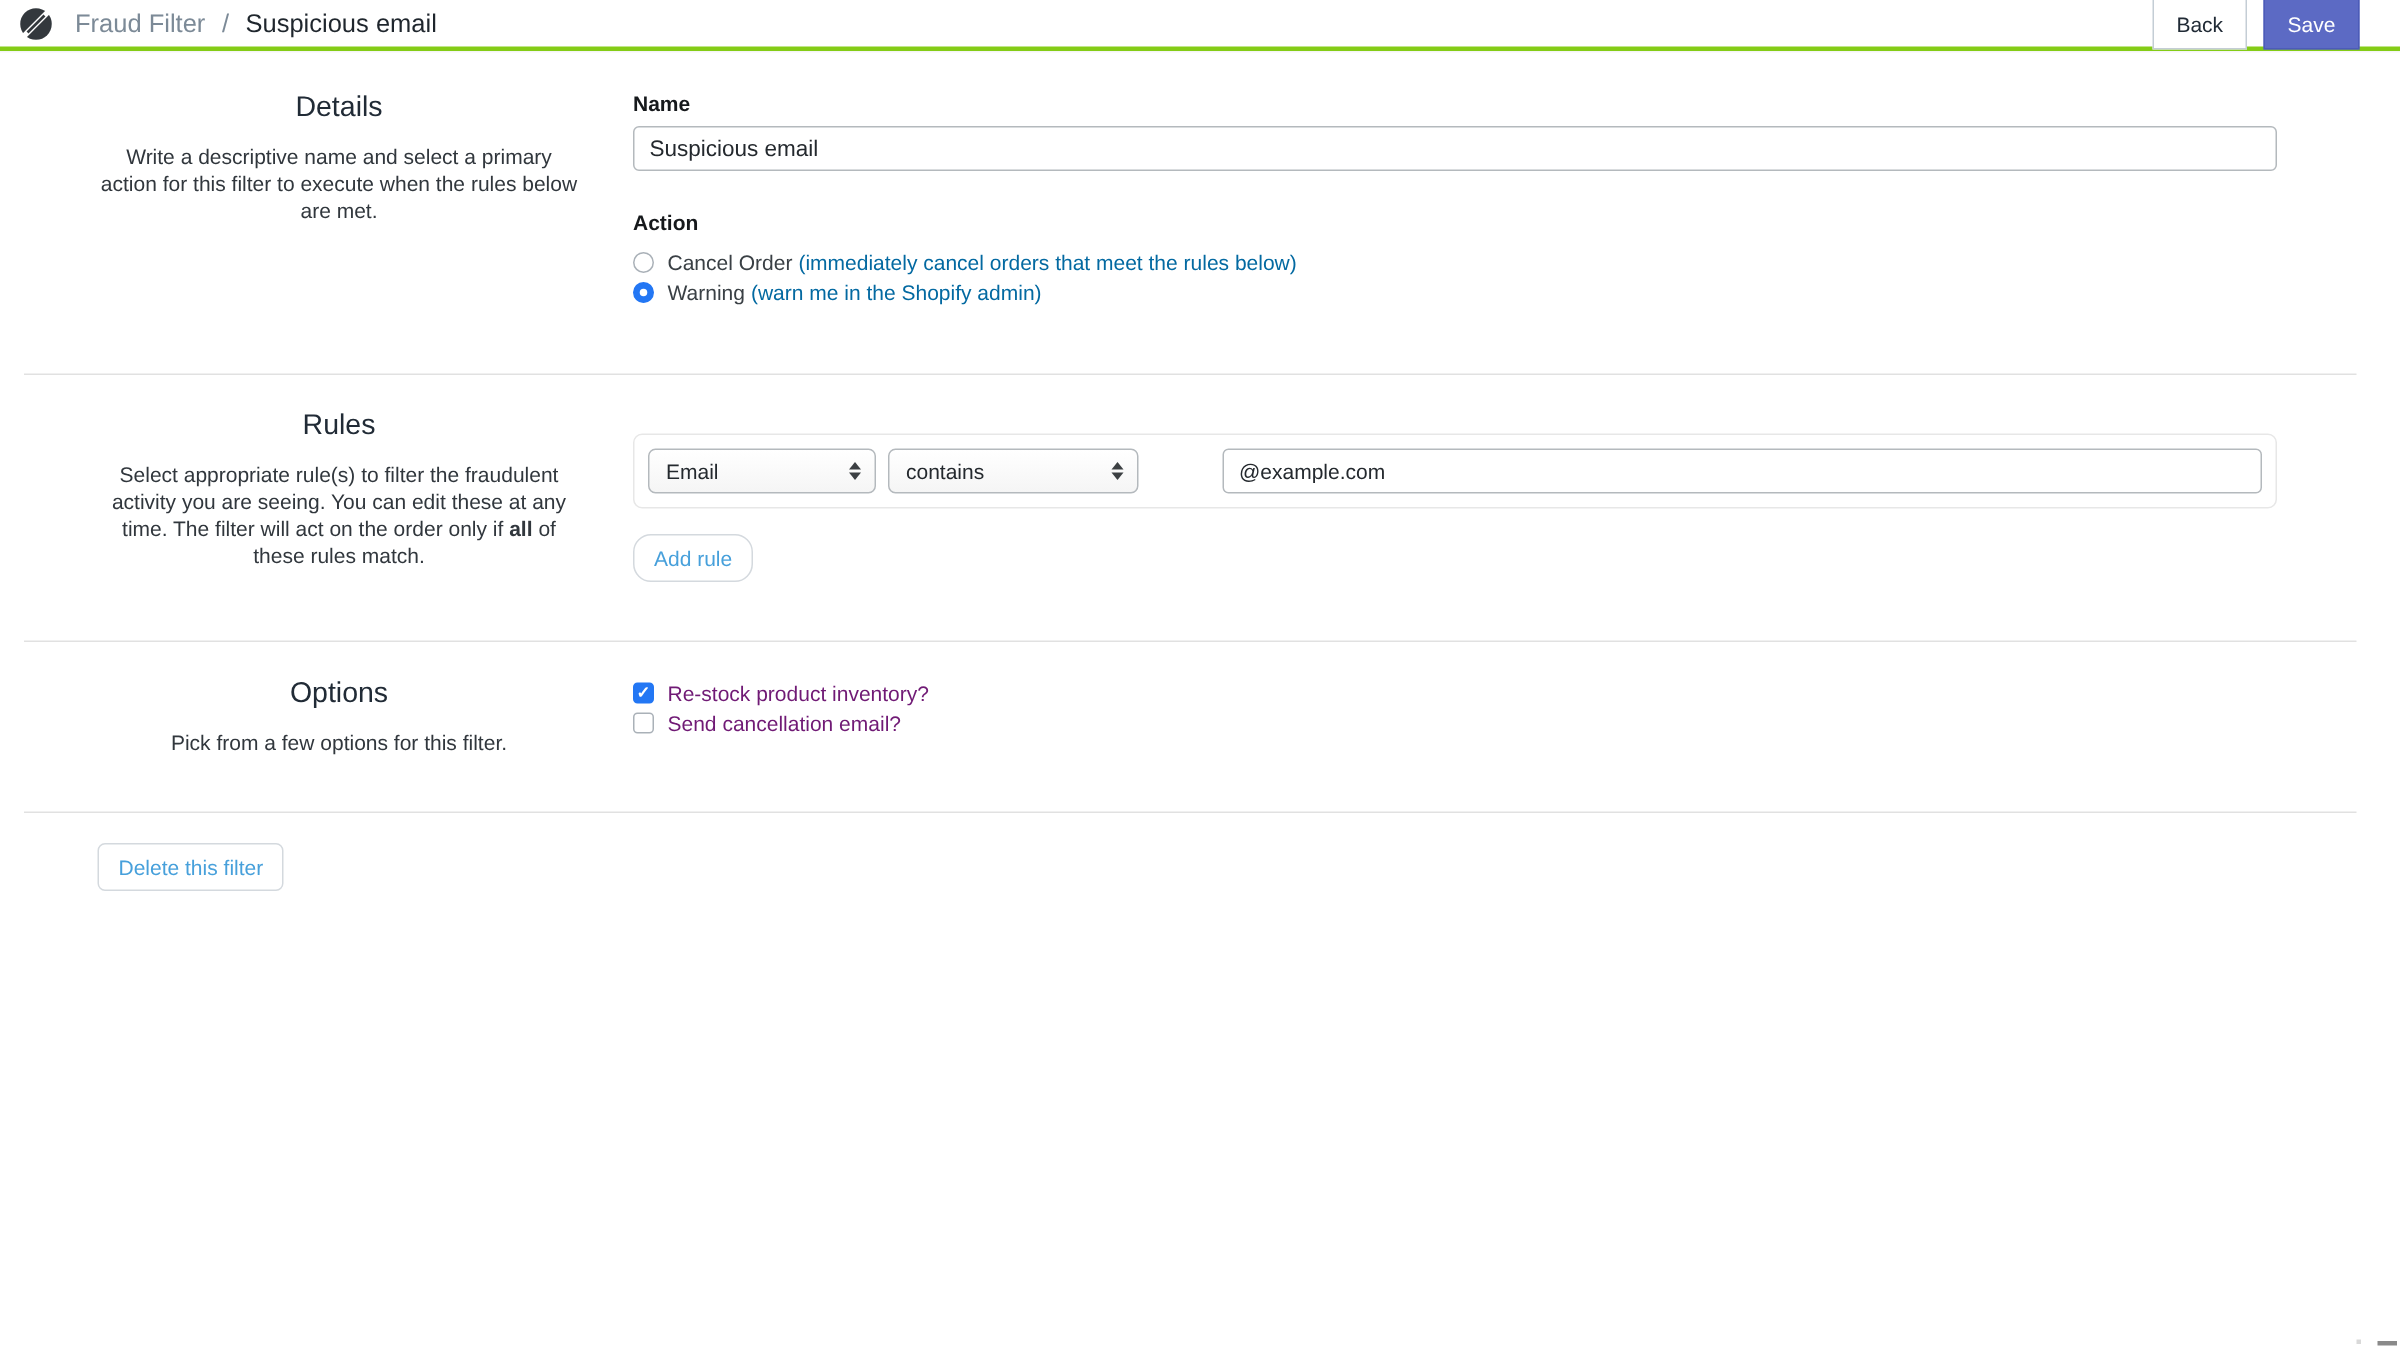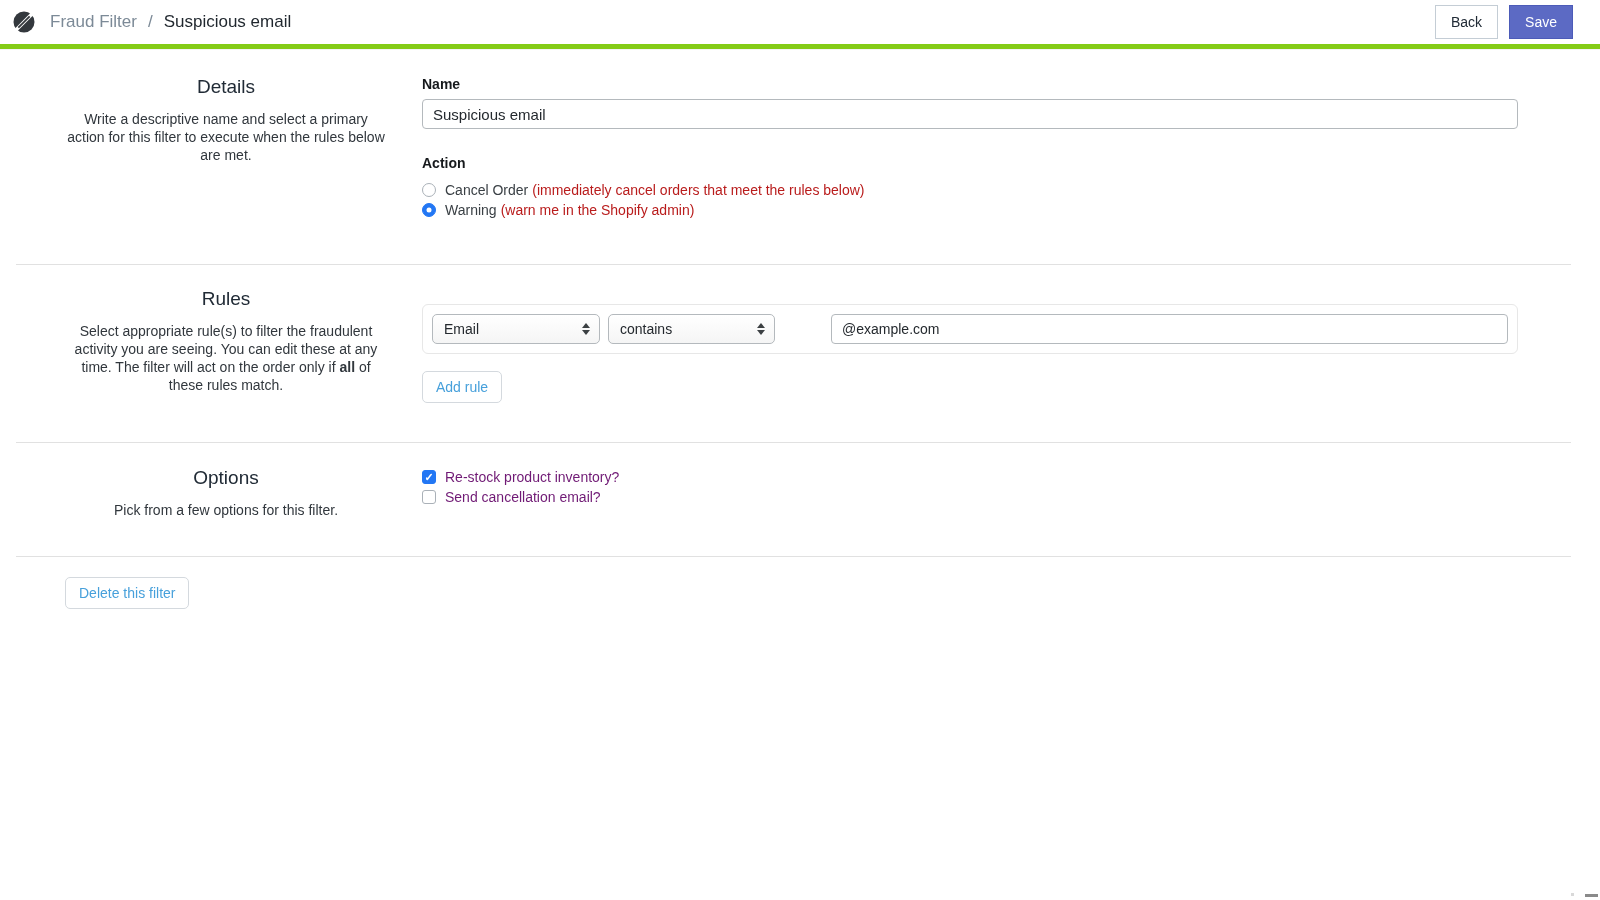--- a/index.html
+++ b/index.html
@@ -9,26 +9,26 @@
     background: #ffffff;
     font-family: "Liberation Sans", sans-serif;
     font-size: 14px;
     color: #212b36;
     overflow: hidden;
     position: relative;
   }
 
   
   .topbar {
-    height: 49px;
+    height: 34px;
     display: flex;
     align-items: center;
     justify-content: space-between;
     padding: 0 27px 0 12px;
-    border-bottom: 5px solid #84cc16;
+    border-bottom: 3px solid #84cc16;
     box-shadow: 0 1px 0 rgba(0,0,0,0.04);
     background: #fff;
   }
   .crumbs { display: flex; align-items: center; }
   .app-icon { width: 24px; height: 24px; margin-right: 14px; display: inline-flex; }
   .crumb-app { font-size: 17px; color: #7c8a97; text-decoration: none; cursor: pointer; }
   .crumb-sep { font-size: 17px; color: #7c8a97; margin: 0 11px; }
   .crumb-page { font-size: 17px; color: #1f262d; }
   .header-actions { display: flex; gap: 11px; }
   .btn {
@@ -106,21 +106,21 @@
   .radio.checked { background: #2377f4; border-color: #2377f4; }
   .radio.checked::after {
     content: "";
     width: 5px; height: 5px;
     border-radius: 50%;
     background: #fff;
     position: absolute; top: 50%; left: 50%;
     transform: translate(-50%, -50%);
   }
   .radio-label { margin-left: 9px; color: #3a4045; }
-  .radio-hint { margin-left: 4px; color: #b91c1c; text-align: right; }
+  .radio-hint { margin-left: 4px; color: #0369a1; text-align: right; }
 
   
   .rule-box {
     margin-top: 16px;
     border: 1px solid #e7e7e7;
     border-radius: 6px;
     padding: 9px;
     display: flex;
     gap: 8px;
     align-items: center;
@@ -130,41 +130,41 @@
     border: 1px solid #b4b9bd;
     border-radius: 5px;
     background: linear-gradient(#ffffff, #f5f5f5);
     display: flex;
     align-items: center;
     justify-content: space-between;
     padding: 0 9px 0 11px;
     cursor: pointer;
     flex-shrink: 0;
   }
-  .select-field { width: 168px; }
+  .select-field { width: 152px; }
   .select-condition { width: 167px; }
   .select-text { font-size: 14px; color: #24292e; }
   .sel-arrows { display: flex; flex-direction: column; gap: 2px; align-items: center; }
   .arr-up { width: 0; height: 0; border-left: 4px solid transparent; border-right: 4px solid transparent; border-bottom: 5px solid #3c4043; }
   .arr-down { width: 0; height: 0; border-left: 4px solid transparent; border-right: 4px solid transparent; border-top: 5px solid #3c4043; }
   .rule-value-input { flex: 1; font-size: 14px; margin-left: 48px; }
 
   .btn-link {
     display: inline-block;
     background: #fff;
     border: 1px solid #d4d9de;
     border-radius: 5px;
     color: #47a0db;
     font-family: "Liberation Sans", sans-serif;
     font-size: 14px;
     padding: 8px 13px;
     cursor: pointer;
     line-height: 1;
   }
-  .add-rule-btn { margin-top: 17px; }
+  .add-rule-btn { margin-top: 17px; border-radius: 12px; }
 
   
   .check-row { display: flex; align-items: center; height: 20px; cursor: pointer; }
   .checkbox {
     width: 14px; height: 14px;
     border-radius: 3px;
     border: 1px solid #aab1b8;
     background: #fff;
     flex-shrink: 0;
     display: flex; align-items: center; justify-content: center;

